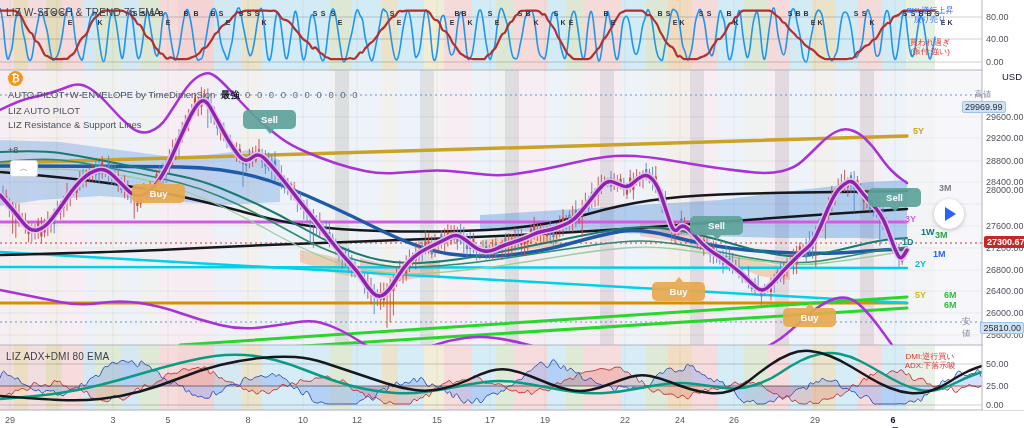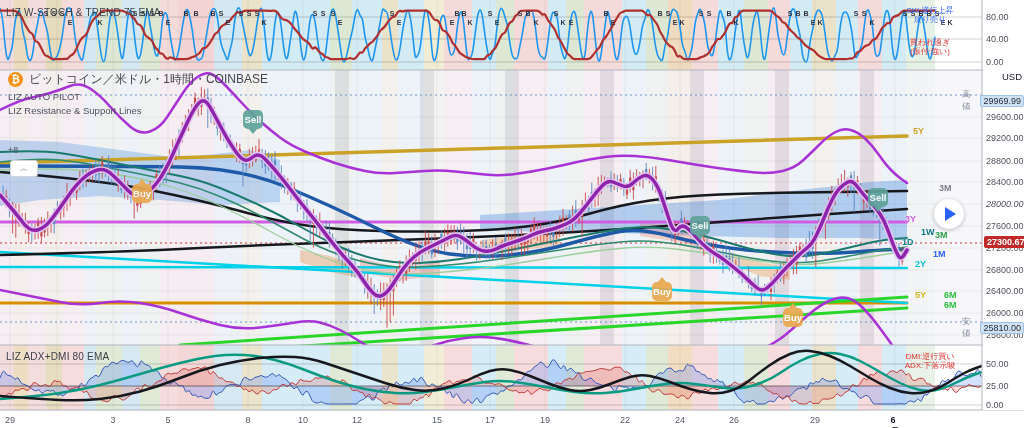--- a/index.html
+++ b/index.html
@@ -23,21 +23,21 @@
   .usd{font-size:9.5px;color:#131722;font-weight:400;margin-left:16px;}
   .px-hi{position:absolute;display:flex;align-items:center;z-index:6;}
   .px-tag{font-size:8.5px;color:#7d8799;margin-right:2px;}
   .px-val{font-size:9px;color:#2a2e39;background:#cfe2f3;border:1px solid #9fc3e8;border-radius:2px;padding:0 2px;}
   .px-cur{position:absolute;z-index:7;background:#c22929;color:#fff;font-size:9px;font-weight:700;
           padding:1px 3px;border-radius:2px;}
   .time-row{position:absolute;left:0;top:410px;width:868px;height:18px;background:#fff;border-top:1px solid #d1d4dc;z-index:4;}
   .t-lab{position:absolute;top:4px;font-size:9px;color:#555a64;transform:translateX(-50%);}
   .t-lab.month{font-weight:700;color:#131722;}
   .sr{position:absolute;font-size:9px;font-weight:700;z-index:5;text-shadow:0 0 2px #fff;}
-  .badge{position:absolute;z-index:6;width:20px;text-align:center;color:#fff;font-size:9.5px;font-weight:600;
+  .badge{position:absolute;z-index:6;width:53px;text-align:center;color:#fff;font-size:9.5px;font-weight:600;
          padding:4px 0;border-radius:5px;opacity:.92;}
   .badge.sell{background:#5fa39b;}
   .badge.buy{background:#e8a94f;}
   .badge .ptr{position:absolute;left:50%;transform:translateX(-50%);width:0;height:0;
               border-left:5px solid transparent;border-right:5px solid transparent;}
   .badge.sell .ptr{bottom:-5px;border-top:6px solid #5fa39b;}
   .badge.buy .ptr{top:-5px;border-bottom:6px solid #e8a94f;}
   .playbtn{position:absolute;z-index:6;width:30px;height:30px;border-radius:50%;background:#fff;
            box-shadow:0 1px 4px rgba(0,0,0,.25);display:flex;align-items:center;justify-content:center;cursor:pointer;}
   .playbtn .tri{width:0;height:0;border-top:7px solid transparent;border-bottom:7px solid transparent;
@@ -910,21 +910,25 @@
       <div class="sig" style="left: 921px; top: 10px;">B</div>
       <div class="sig" style="left: 929px; top: 10px;">B</div>
       <div class="sig" style="left: 937px; top: 10px;">S</div>
       <div class="sig" style="left: 943px; top: 19px;">E</div>
       <div class="sig" style="left: 950px; top: 19px;">K</div>
     </div>
 
   <div class="ov" style="left:8px;top:71px;">
     <div class="hdr-row1">
       <span class="coin">₿</span>
-      <span class="sym">ビットコイン／米ドル・1時間・COINBASE</span>
+    </div>
+    <div class="ind-row">
+      <span>AUTO PILOT+W-ENVELOPE by TimeDimenSion</span>&nbsp;
+      <span class="ind-strong">最強</span>&nbsp;
+      <span class="zeros">0 0 0 0 0 0 0 0 0 0</span>
     </div>
     <div class="ind-row">LIZ AUTO PILOT</div>
     <div class="ind-row">LIZ Resistance &amp; Support Lines</div>
   </div>
   <div class="plus8" style="left:8px;top:145px;">+8</div>
   <div class="chev" style="left:10px;top:160px;">︿</div>
 
   <div class="ov pane-title" style="left:6px;top:351px;">LIZ ADX+DMI 80 EMA</div>
   <div class="ov note note-red" style="left:880px;top:352px;width:100px;">
     <div>DMI:逆行買い</div>
@@ -933,32 +937,32 @@
 
   <div class="axis-col" id="axisCol">
     <div class="axis-lab usd" style="top:71px;">USD</div>
   <div class="axis-lab" style="top: 12px;">80.00</div>
       <div class="axis-lab" style="top: 34px;">40.00</div>
       <div class="axis-lab" style="top: 57px;">0.00</div>
       <div class="axis-lab" style="top: 112px;">29600.00</div>
       <div class="axis-lab" style="top: 133px;">29200.00</div>
       <div class="axis-lab" style="top: 156px;">28800.00</div>
       <div class="axis-lab" style="top: 177px;">28400.00</div>
-      <div class="axis-lab" style="top: 199px; font-style: italic;">28000.00</div>
+      <div class="axis-lab" style="top: 185px;">28000.00</div>
       <div class="axis-lab" style="top: 221px;">27600.00</div>
       <div class="axis-lab" style="top: 243px;">27200.00</div>
       <div class="axis-lab" style="top: 265px;">26800.00</div>
       <div class="axis-lab" style="top: 286px;">26400.00</div>
       <div class="axis-lab" style="top: 308px;">26000.00</div>
       <div class="axis-lab" style="top: 330px;">25600.00</div>
       <div class="axis-lab" style="top: 359px;">50.00</div>
       <div class="axis-lab" style="top: 381px;">25.00</div>
       <div class="axis-lab" style="top: 400px;">0.00</div>
     </div>
-  <div class="px-hi" style="left:962px;top:89px;">
+  <div class="px-hi" style="left:962px;top:89px;flex-direction:column;">
     <span class="px-tag">高値</span>
     <span class="px-val">29969.99</span>
   </div>
   <div class="px-hi" style="left:962px;top:316px;">
     <span class="px-tag">安値</span>
     <span class="px-val">25810.00</span>
   </div>
   <div class="px-cur" style="left:984px;top:236px;">27300.67</div>
 
   <div class="playbtn" style="left:934px;top:199px;">

